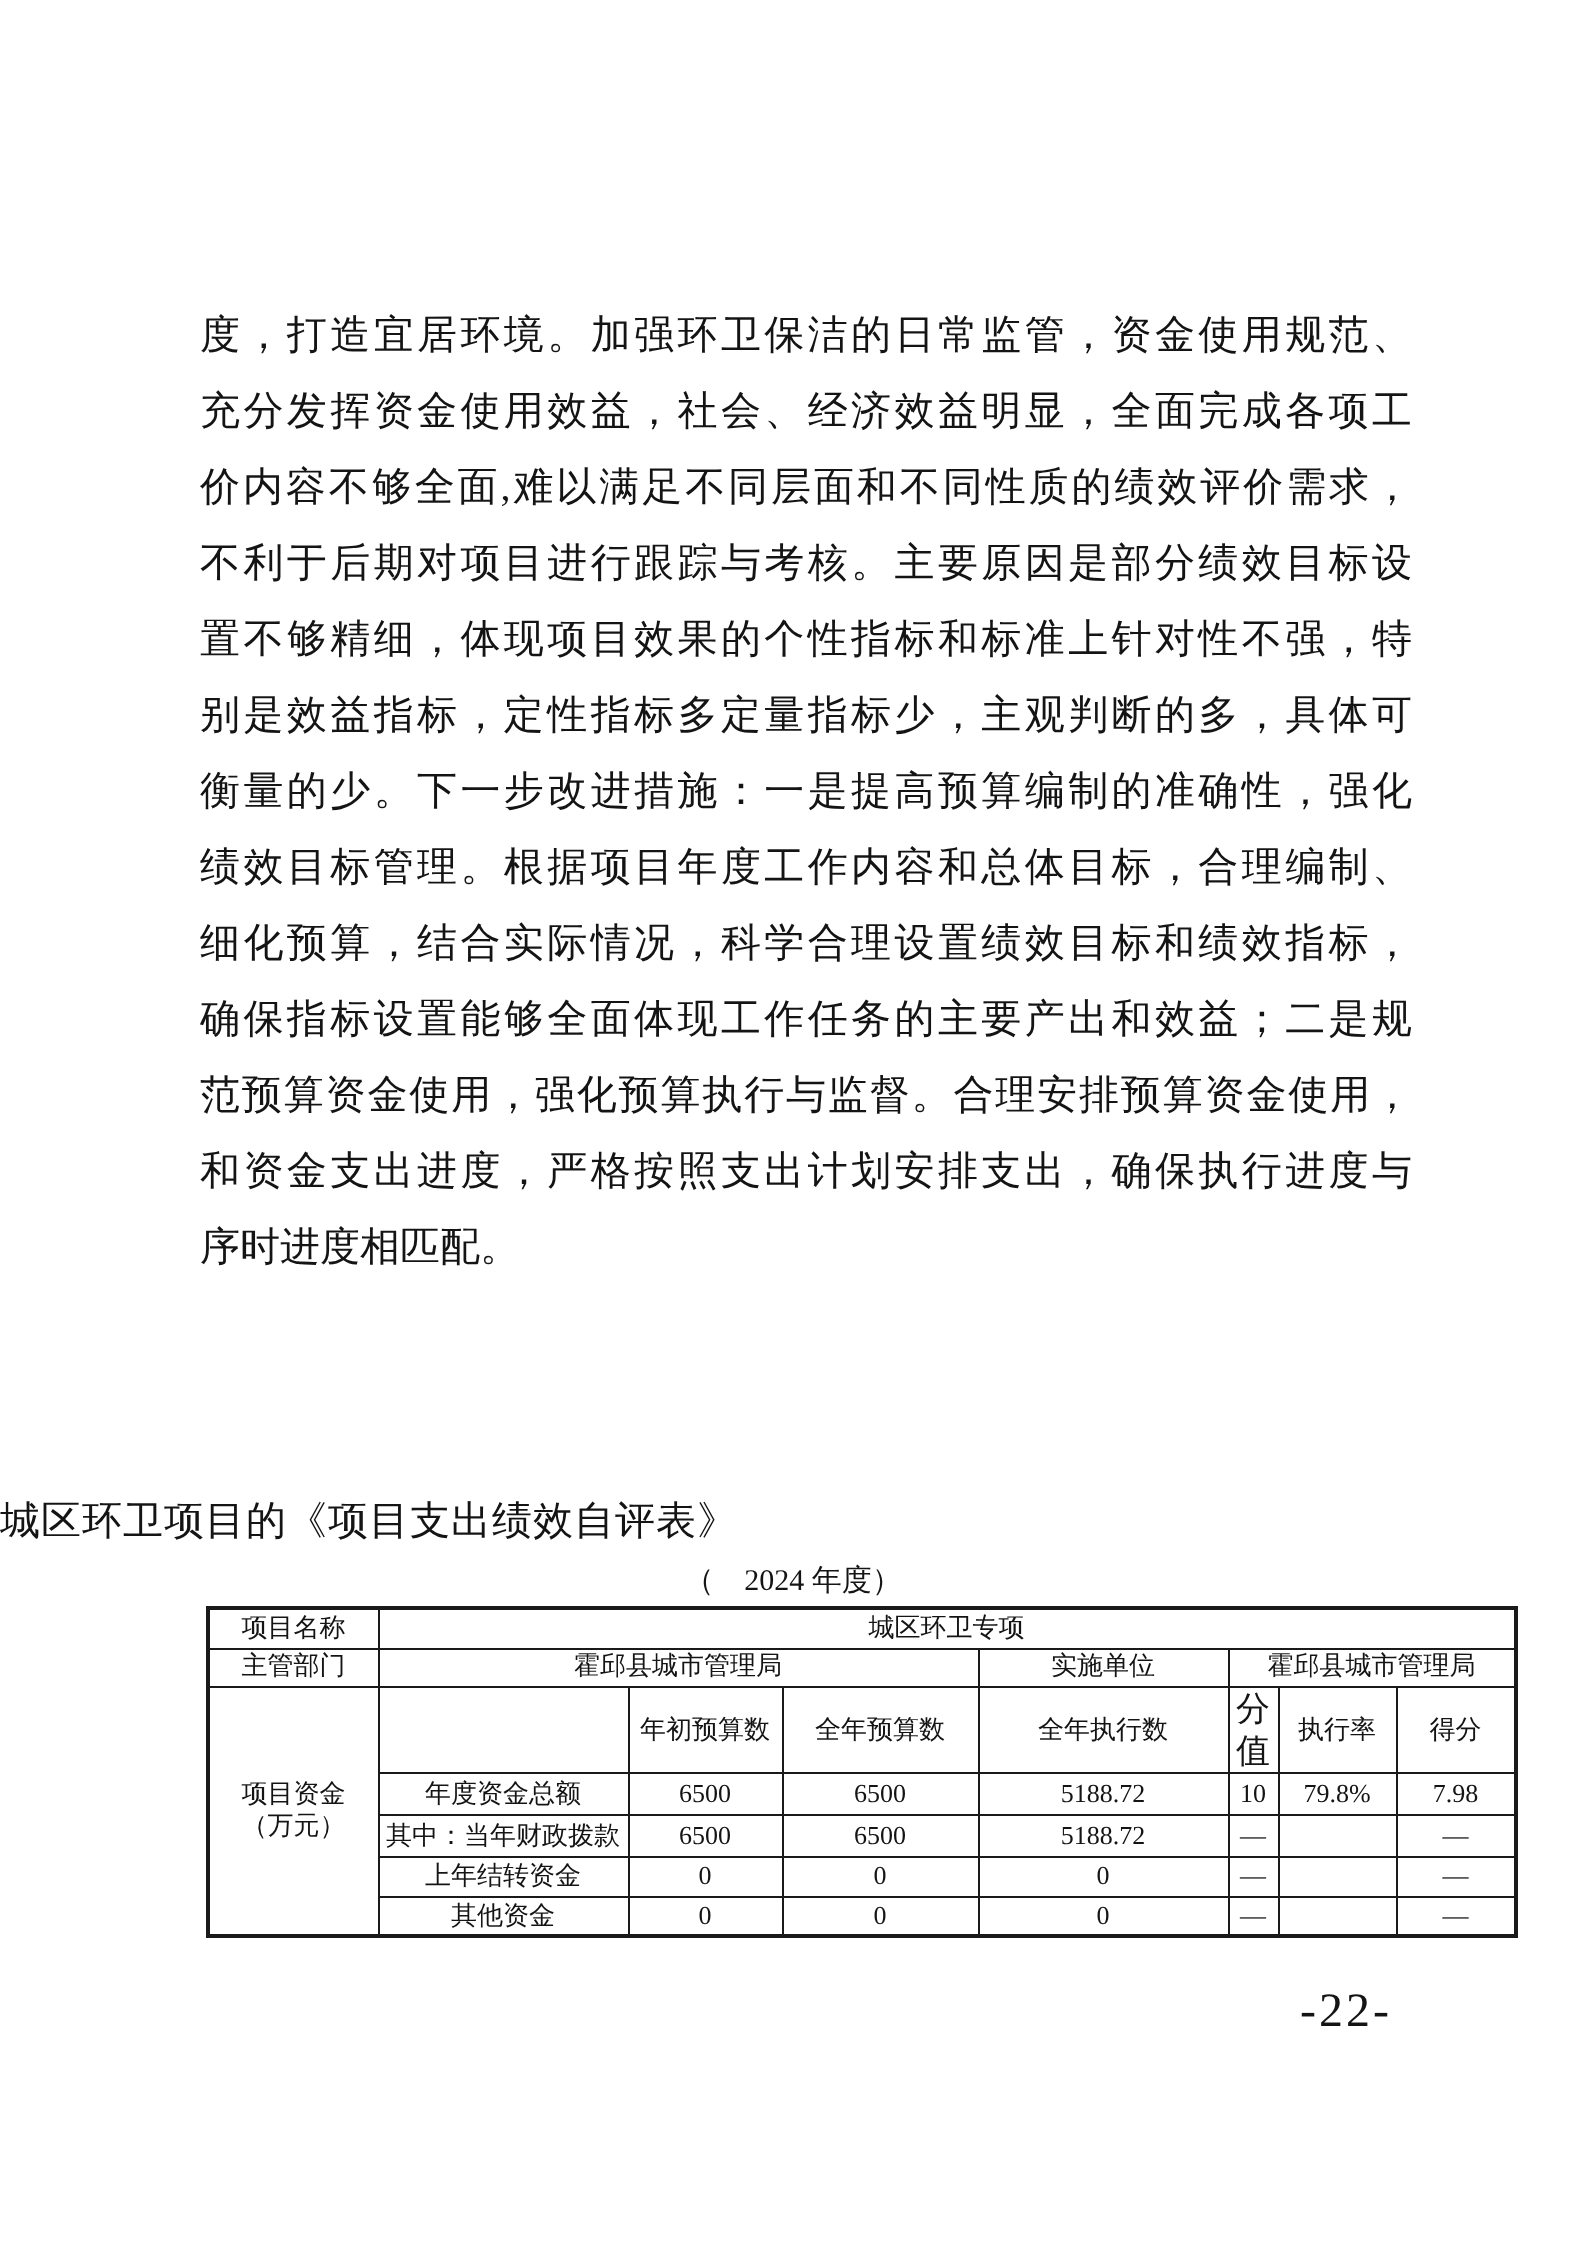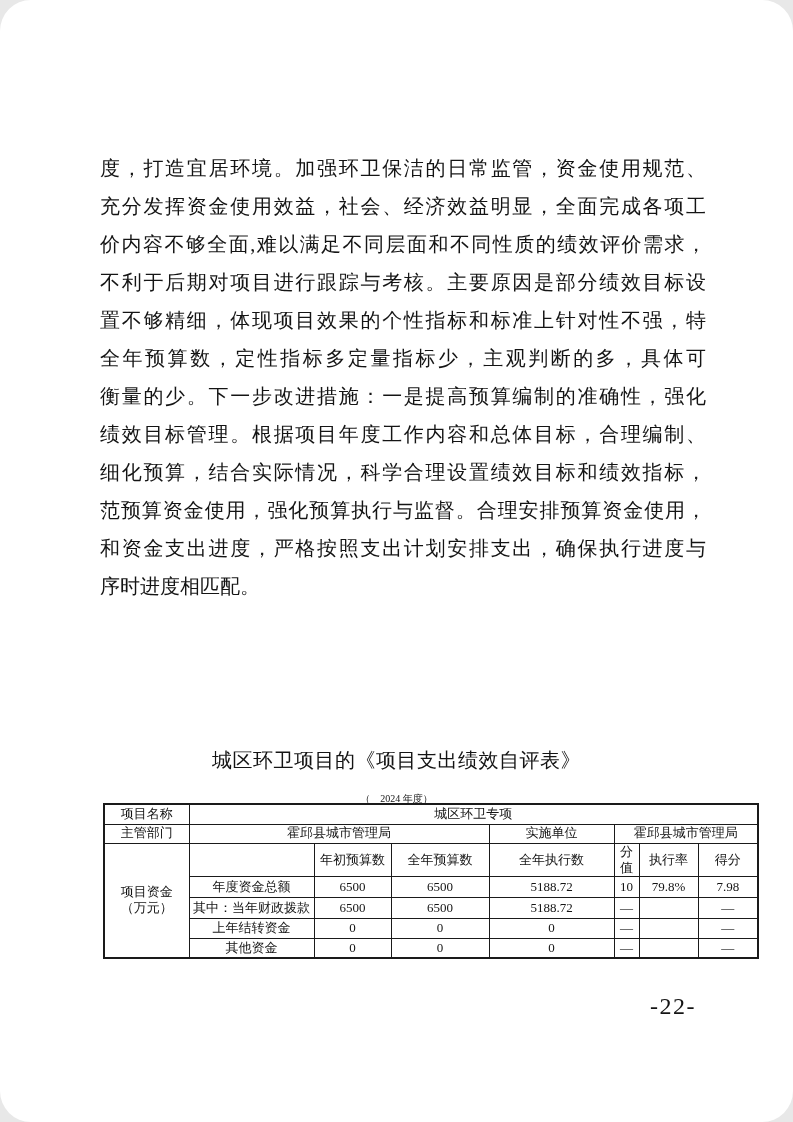--- a/index.html
+++ b/index.html
@@ -4,93 +4,92 @@
 <style>
   html,body { margin:0; padding:0; background:#e8e8e8; }
   .page {
     position:relative;
     width:793px; height:1122px;
     margin:0 auto;
     background:#ffffff;
     font-family:"Liberation Serif","DejaVu Serif",serif;
     color:#141414;
     overflow:hidden;
-    border-radius:31px;
   }
   
   .body-text {
     position:absolute; left:100px; top:149px; width:606px;
   }
   .para-line {
     font-size:20px;
     line-height:38px;
     height:38px;
     text-align:justify;
     text-align-last:justify;
     text-justify:inter-character;
     overflow:visible;
   }
   .para-line.last {
     text-align-last:left;
   }
   
   .doc-title {
     position:absolute; left:0; top:747px; width:100%;
-    text-align:center;
+    text-align:left;
     font-size:20px;
     letter-spacing:0.5px;
   }
   .doc-subtitle {
     position:absolute; left:0; top:781px; width:100%;
     text-align:center;
-    font-size:10px;
-    margin-top:11px;
+    font-size:15px;
   }
   
   table.self-eval {
     position:absolute; left:103px; top:803px;
     width:654px;
     border-collapse:collapse;
     table-layout:fixed;
     font-size:13px;
     border:2px solid #1a1a1a;
   }
   table.self-eval td {
     border:1px solid #1a1a1a;
     text-align:center;
     vertical-align:middle;
     padding:0;
     line-height:1.25;
   }
   td.hdr { font-size:13px; white-space:nowrap; }
-  td.hdr-weight { font-size:13px; line-height:1.1; word-break:break-all; padding:0 2px;margin-top:46px; }
+  td.hdr-weight { font-size:17px; line-height:1.1; word-break:break-all; padding:0 2px;margin-top:46px; }
   td.label-left { text-align:left; padding-left:4px; white-space:nowrap; }
   td.funds-cell { white-space:pre-line; line-height:1.5; }
   
   .page-number {
     position:absolute; left:650px; top:993px;
     font-size:24px;
     letter-spacing:1.5px;
   }
 </style>
 </head>
 <body>
 
 <div class="page">
 
   <div class="body-text">
     <div class="para-line">度，打造宜居环境。加强环卫保洁的日常监管，资金使用规范、</div>
     <div class="para-line">充分发挥资金使用效益，社会、经济效益明显，全面完成各项工</div>
     <div class="para-line">价内容不够全面,难以满足不同层面和不同性质的绩效评价需求，</div>
     <div class="para-line">不利于后期对项目进行跟踪与考核。主要原因是部分绩效目标设</div>
     <div class="para-line">置不够精细，体现项目效果的个性指标和标准上针对性不强，特</div>
-    <div class="para-line">全年预算数，定性指标多定量指标少，主观判断的多，具体可</div>
+    <div class="para-line">别是效益指标，定性指标多定量指标少，主观判断的多，具体可</div>
     <div class="para-line">衡量的少。下一步改进措施：一是提高预算编制的准确性，强化</div>
     <div class="para-line">绩效目标管理。根据项目年度工作内容和总体目标，合理编制、</div>
     <div class="para-line">细化预算，结合实际情况，科学合理设置绩效目标和绩效指标，</div>
+    <div class="para-line">确保指标设置能够全面体现工作任务的主要产出和效益；二是规</div>
     <div class="para-line">范预算资金使用，强化预算执行与监督。合理安排预算资金使用，</div>
     <div class="para-line">和资金支出进度，严格按照支出计划安排支出，确保执行进度与</div>
     <div class="para-line last">序时进度相匹配。</div>
   </div>
 
   <div class="doc-title">城区环卫项目的《项目支出绩效自评表》</div>
   <div class="doc-subtitle">（　2024 年度）</div>
 
   <table class="self-eval">
     <colgroup>

